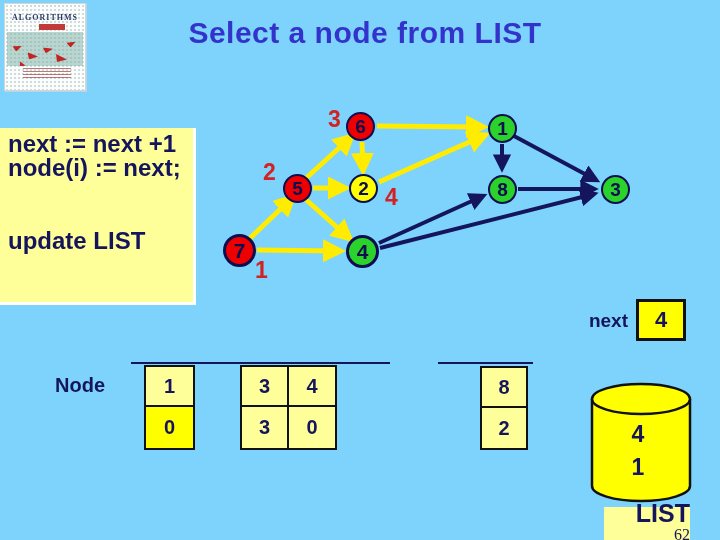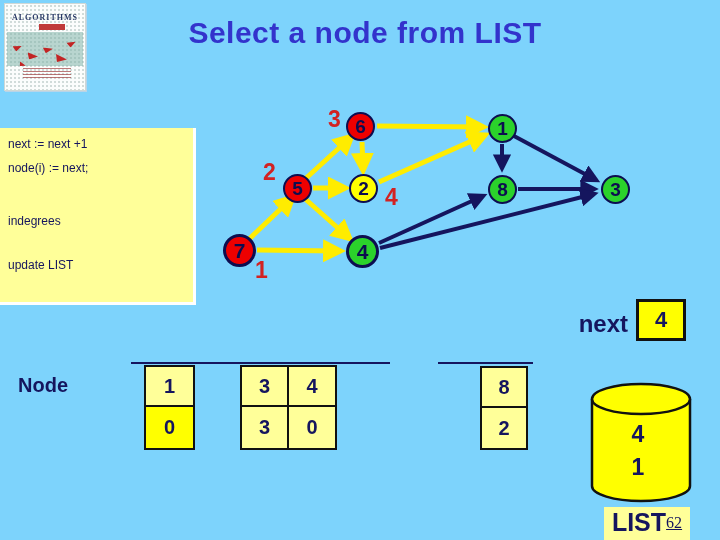--- a/index.html
+++ b/index.html
@@ -41,21 +41,21 @@
     left:150px;top:16px;width:430px;
     color:#3333CC;font-size:30px;font-weight:bold;letter-spacing:0.5px;
     white-space:nowrap;
     text-align:center;
   }
 
   
   #code-box{
     left:0;top:128px;width:196px;height:177px;background:#FFFF99;
     border-right:3px solid #ffffff;border-bottom:3px solid #ffffff;
-    color:#15155E;font-weight:normal;font-size:12px;line-height:24px;
+    color:#15155E;font-weight:bold;font-size:24px;line-height:24px;
     padding:4px 0 0 8px;box-sizing:border-box;
   }
   #code-box .gap1{height:29px;}
   #code-box .gap2{height:20px;}
 
   
   #edges{left:0;top:0;width:720px;height:540px;pointer-events:none;}
   .gnode{
     position:absolute;width:29px;height:29px;border-radius:50%;
     border:2px solid #0D0D50;box-sizing:border-box;
@@ -65,46 +65,47 @@
   .gnode.big{width:33px;height:33px;border-width:3px;font-size:21px;}
   .node-red{background:#EE0000;}
   .node-green{background:#2BD22B;}
   .node-yellow{background:#FFFF00;}
   .order-label{
     position:absolute;color:#D22222;font-size:23px;font-weight:bold;line-height:1;
   }
 
   
   #next-label{left:566px;top:310px;width:62px;text-align:right;
-    color:#15155E;font-size:24px;font-weight:bold;}
+    color:#15155E;font-size:19px;font-weight:bold;}
   #next-box{
     left:636px;top:299px;width:50px;height:42px;background:#FFFF00;
     border:3px solid #111111;box-sizing:border-box;
     display:flex;align-items:center;justify-content:center;
     color:#15155E;font-size:22px;font-weight:bold;
   }
 
   
   .top-line{background:#15155E;height:2px;}
-  .tlabel{position:absolute;width:124px;}
+  .tlabel{position:absolute;width:124px;text-align:center;}
   .cell{
     position:absolute;background:#FFFF99;border:2px solid #111111;box-sizing:border-box;
     display:flex;align-items:center;justify-content:center;
     color:#15155E;font-size:20px;font-weight:bold;
   }
   .cell.hl{background:#FFFF00;}
 
   
   #cyl-svg{left:585px;top:380px;width:112px;height:126px;}
   .cyl-num{position:absolute;left:610px;width:56px;text-align:center;
     color:#15155E;font-size:23px;font-weight:bold;}
   #list-box{
     left:604px;top:507px;width:86px;height:33px;background:#FFFF99;
-    display:flex;align-items:center;justify-content:center;padding-bottom:2px;
+    display:flex;align-items:flex-end;justify-content:center;padding-bottom:2px;
     box-sizing:border-box;
+    flex-direction:column;
   }
   #list-box .list-text{color:#15155E;font-size:25px;font-weight:bold;line-height:1;}
   #list-box .slide-num{color:#15155E;font-size:16px;font-family:"Liberation Serif",serif;line-height:1.1;text-decoration:underline;}
 </style>
 </head>
 <body>
 
 <div id="slide">
 
   <div id="logo" class="abs">
@@ -119,21 +120,20 @@
     <div class="bird b6"></div>
     <div class="cover-lines"></div>
   </div>
 
   <div id="title" class="abs">Select a node from LIST</div>
 
   <div id="code-box" class="abs">
     <div>next := next +1</div>
     <div>node(i) := next;</div>
     <div class="gap1"></div>
-    <div>indegrees</div>
     <div class="gap2"></div>
     <div>update LIST</div>
   </div>
 
   <svg id="edges" class="abs" viewBox="0 0 720 540">
     <defs>
       <marker id="ay" markerWidth="4.6" markerHeight="4.6" refX="3" refY="2.3" orient="auto">
         <path d="M0,0 L4.6,2.3 L0,4.6 z" fill="#FFEC00"></path>
       </marker>
       <marker id="an" markerWidth="4.6" markerHeight="4.6" refX="3.4" refY="2.3" orient="auto">

